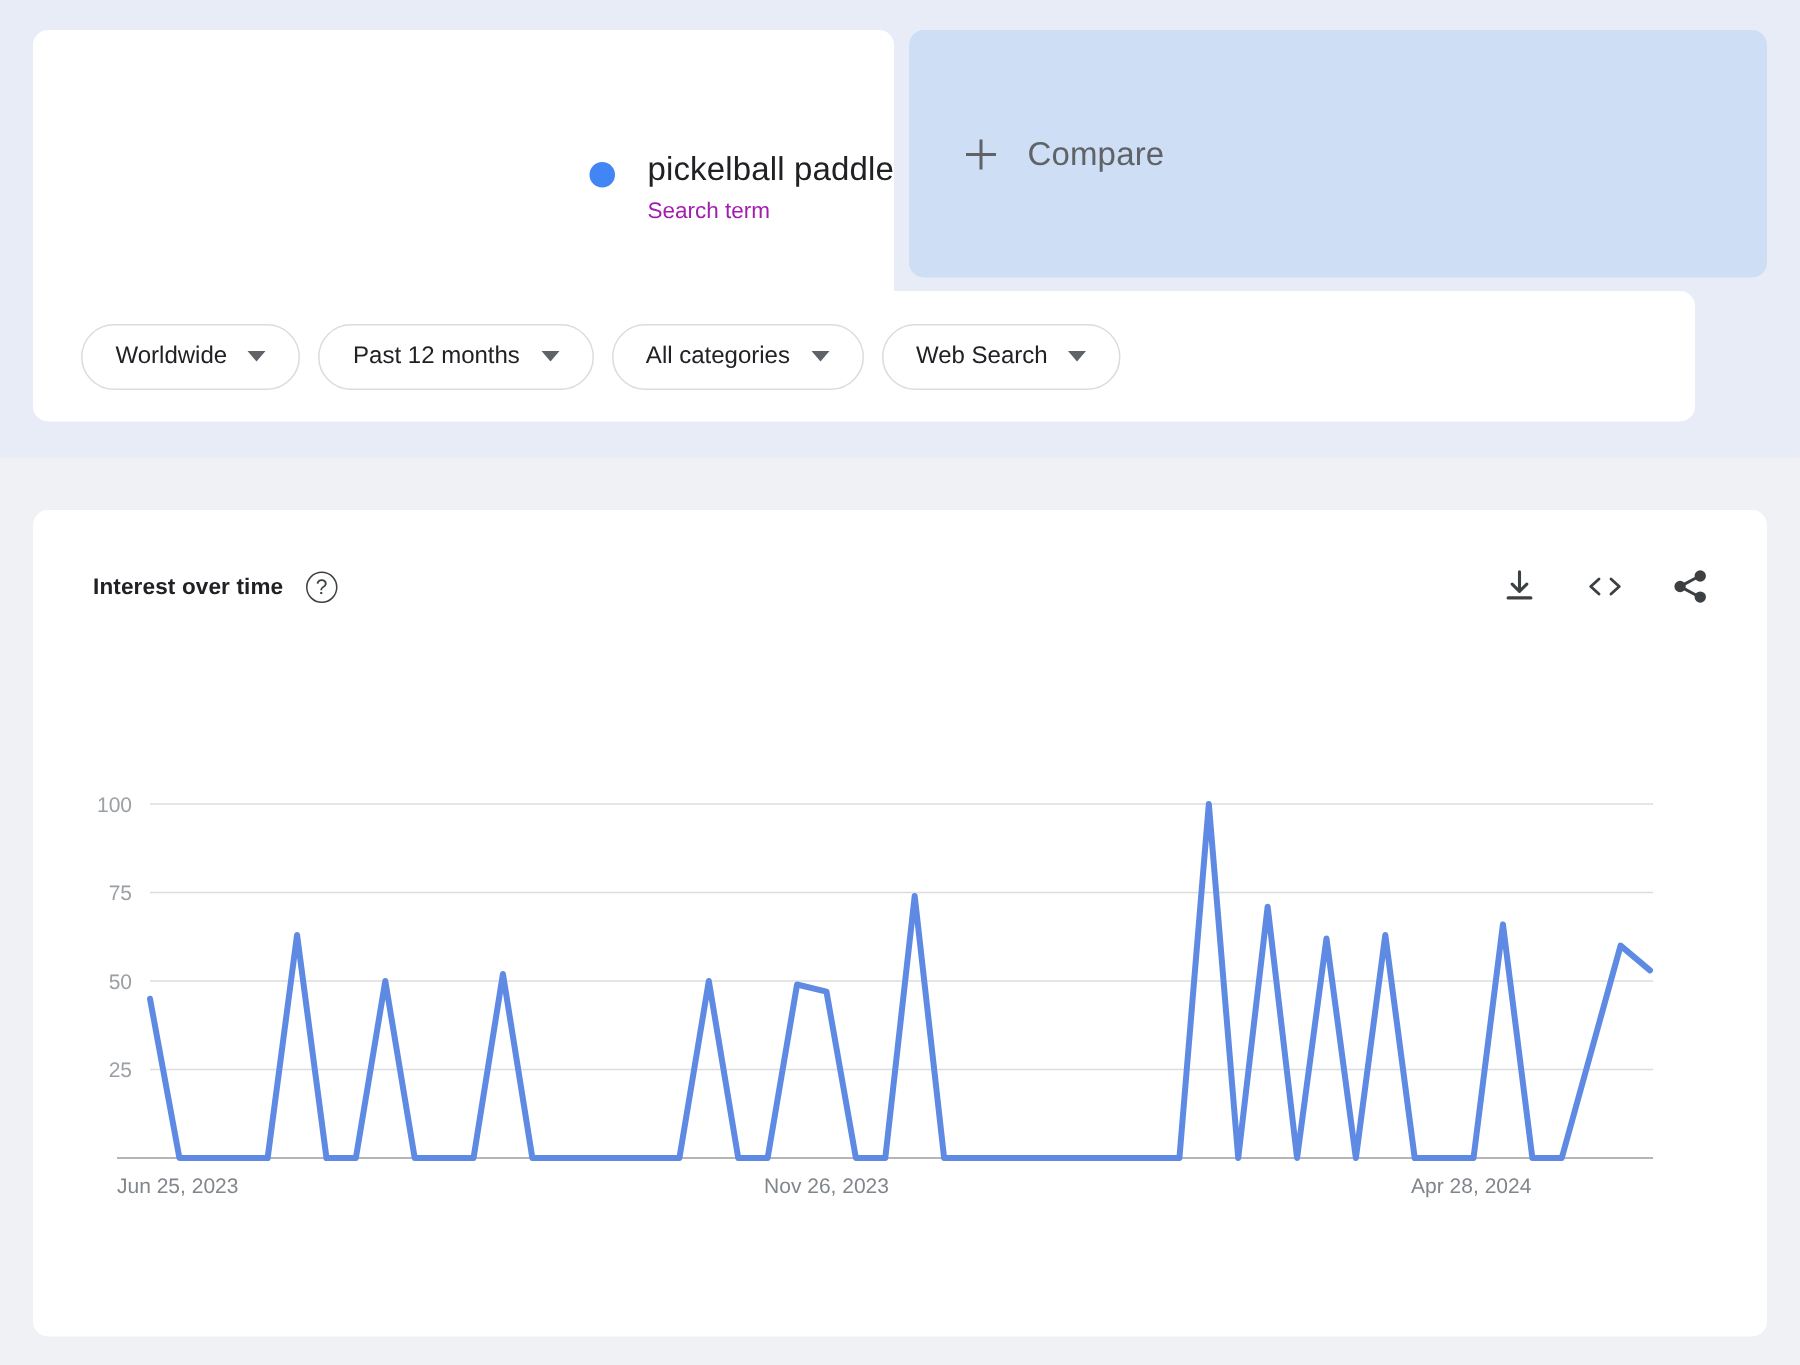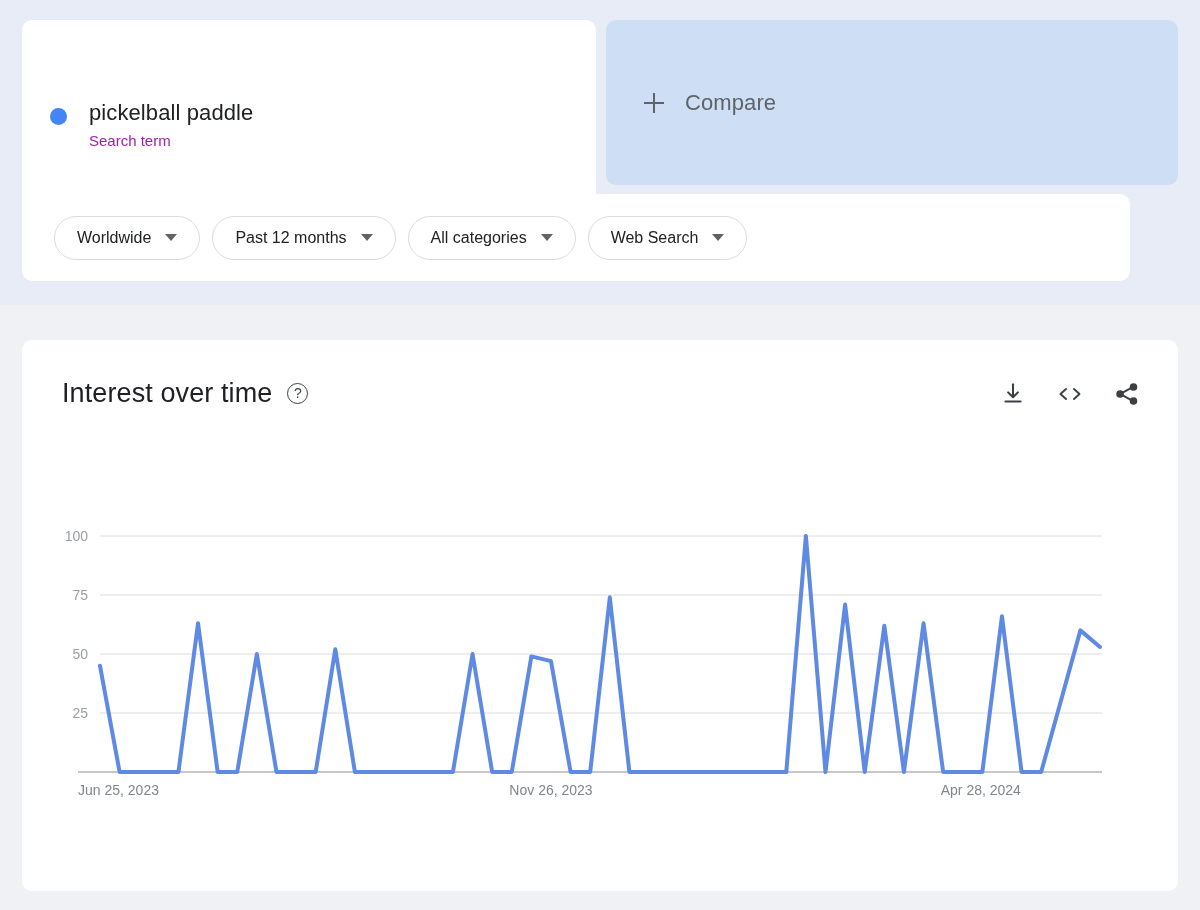--- a/index.html
+++ b/index.html
@@ -20,20 +20,21 @@
     position: absolute; left: 22px; top: 20px;
     width: 1156px; height: 165px;
     display: flex; gap: 10px;
   }
   .term-card {
     width: 574px; height: 210px;
     background: #ffffff;
     border-radius: 10px;
     display: flex; align-items: center;
     padding-left: 28px;
+    justify-content: flex-end;
   }
   .term-inner { display: flex; align-items: flex-start; gap: 22px; }
   .term-dot {
     width: 17px; height: 17px; border-radius: 50%;
     background: #4285f4; margin-top: 9px; flex: none;
   }
   .term-text { display: flex; flex-direction: column; gap: 4px; }
   .term-name { font-size: 22px; color: #202124; line-height: 28px; letter-spacing: .1px; }
   .term-sub { font-size: 15px; color: #a21caf; line-height: 20px; }
 
@@ -81,21 +82,21 @@
   .chart-card {
     position: absolute; left: 22px; top: 340px;
     width: 1156px; height: 551px;
     background: #ffffff; border-radius: 10px;
   }
   .chart-head {
     position: absolute; left: 40px; top: 38px; right: 38px;
     display: flex; align-items: center; justify-content: space-between;
   }
   .chart-title-wrap { display: flex; align-items: center; gap: 15px; }
-  .chart-title { font-size: 27px; color: #202124; letter-spacing: .1px; }
+  .chart-title { font-size: 15px; color: #202124; letter-spacing: .1px; font-weight: bold; }
   .help-icon {
     width: 21px; height: 21px; border-radius: 50%;
     border: 1.6px solid #3c4043; color: #3c4043;
     font-size: 14px; line-height: 18px; text-align: center;
     cursor: pointer;
   }
   .head-icons { display: flex; align-items: center; gap: 30px; }
   .head-icons svg { display: block; cursor: pointer; }
 
   

